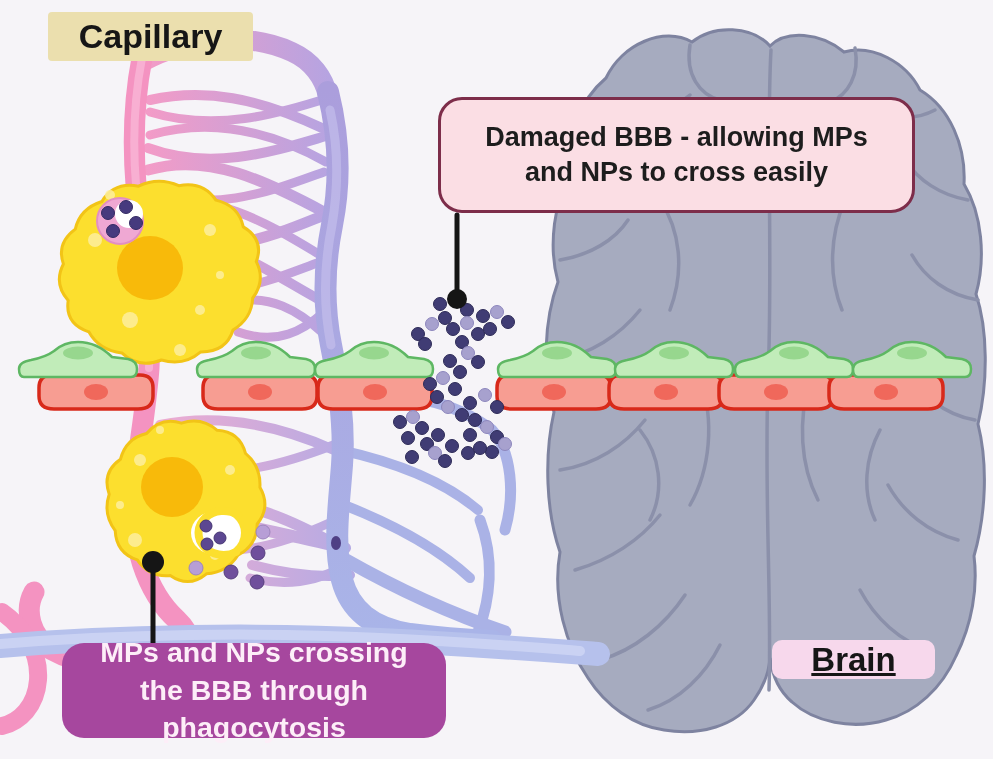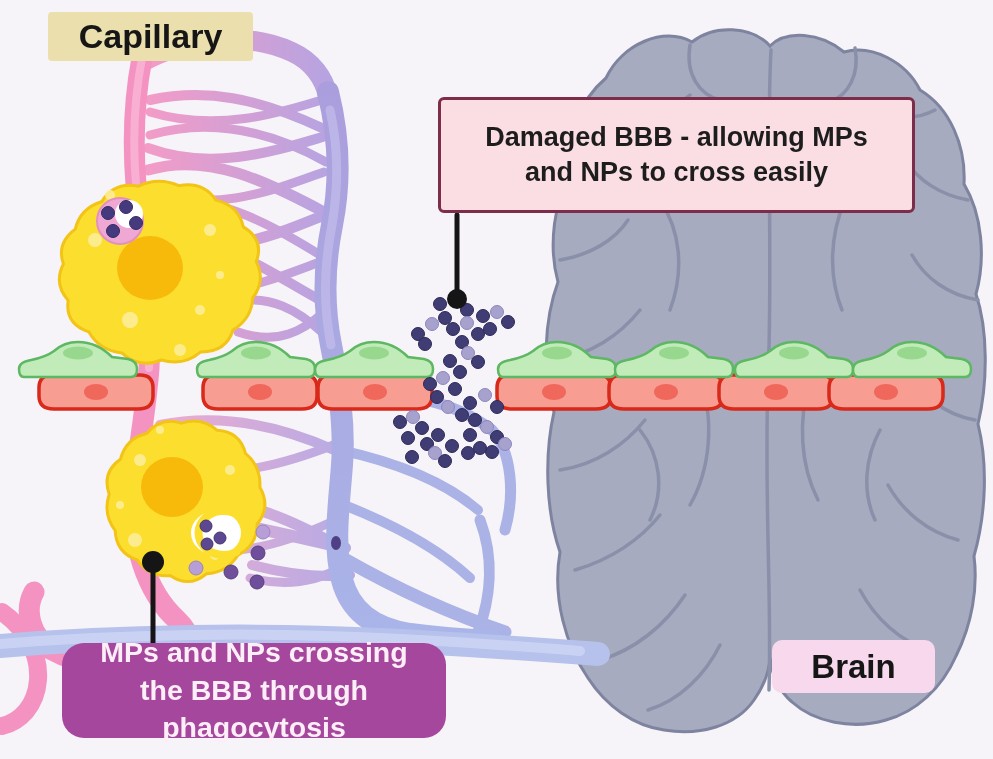--- a/index.html
+++ b/index.html
@@ -3,27 +3,27 @@
 <meta charset="utf-8">
 <style>
   html,body{margin:0;padding:0;}
   #stage{position:relative;width:993px;height:759px;background:var(--background,#f6f4f8);overflow:hidden;
          font-family:"Liberation Sans", sans-serif;}
   #scene{position:absolute;left:0;top:0;}
   .label-box{position:absolute;display:flex;align-items:center;justify-content:center;text-align:center;
              font-weight:bold;color:#161616;box-sizing:border-box;}
   #lbl-capillary{left:48px;top:12px;width:205px;height:49px;border-radius:4px;
                  background:var(--label-tan-bg,#ebdfae);font-size:34px;}
-  #callout-damaged{left:438px;top:97px;width:477px;height:116px;border-radius:6px;
+  #callout-damaged{left:438px;top:97px;width:477px;height:116px;border-radius:24px;
                    background:var(--callout-pink-bg,#fbdee4);border:3.5px solid var(--callout-pink-border,#7d2d4a);
                    font-size:27px;line-height:1.3;padding:0 28px;color:#1d1d1d;}
   #box-phago{left:62px;top:643px;width:384px;height:95px;border-radius:22px;
              background:var(--callout-purple-bg,#a6479e);color:#fdeef8;font-size:28.5px;line-height:1.32;padding:0 24px;}
-  #lbl-brain{left:772px;top:640px;width:163px;height:53px;border-radius:10px;
-             background:var(--label-pink-bg,#f7d8ec);font-size:33px;}
+  #lbl-brain{left:772px;top:640px;width:163px;height:39px;border-radius:10px;
+             background:var(--label-pink-bg,#f7d8ec);font-size:33px;text-decoration:underline;}
   
   .green-cell-body{fill:var(--astrocyte-green-fill,#c1ecb9);stroke:var(--astrocyte-green-stroke,#5eb763);stroke-width:2.5;}
   .green-nucleus{fill:#97d78e;}
   .red-cell-body{fill:var(--endothelial-red-fill,#f79d92);stroke:var(--endothelial-red-stroke,#d8291a);stroke-width:3.5;}
   .red-nucleus{fill:#f0685b;}
   .mac-body{fill:var(--macrophage-yellow,#fcdf2e);stroke:#f2c417;stroke-width:3;}
   .mac-nucleus{fill:var(--macrophage-nucleus,#f8ba0a);}
   .speckle{fill:#fdee9e;opacity:.85;}
   .particle-dark{fill:var(--particle-dark,#403c74);stroke:#2e2b58;stroke-width:1;}
   .particle-light{fill:var(--particle-light,#a7a1ce);stroke:#8d86bd;stroke-width:1;}

